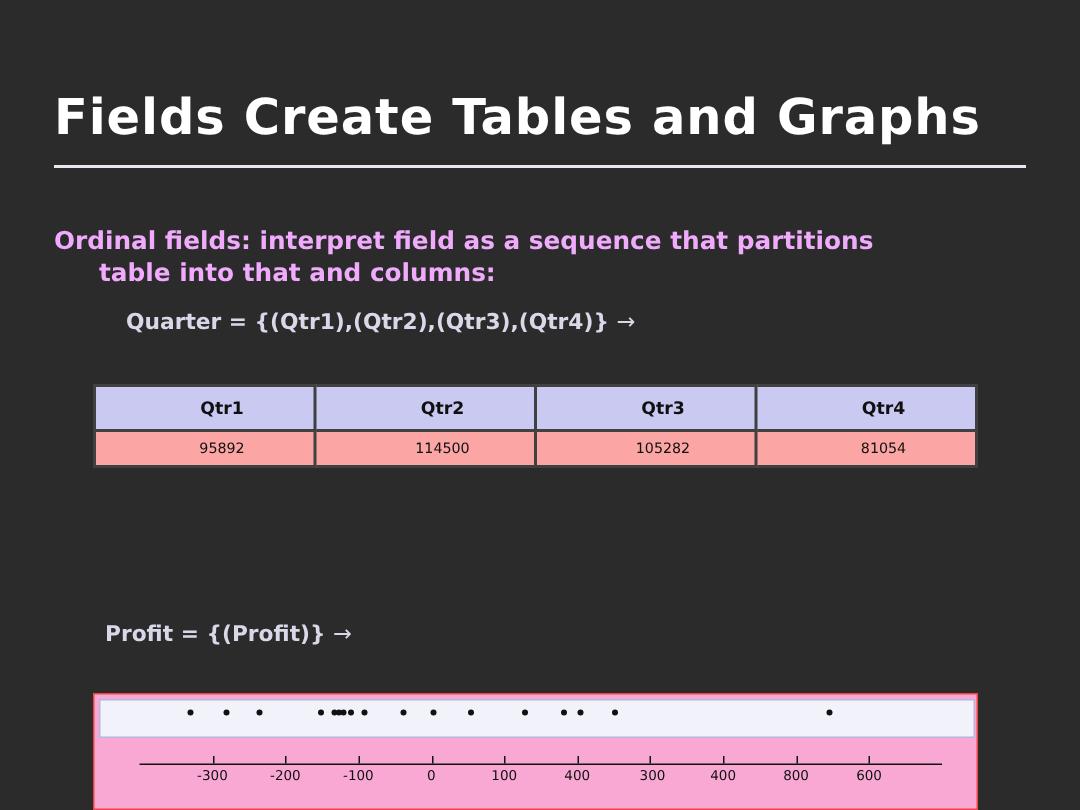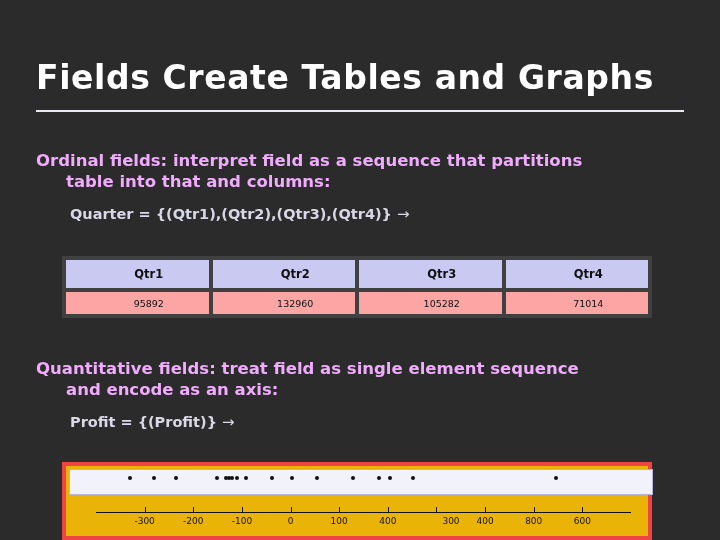--- a/index.html
+++ b/index.html
@@ -67,21 +67,21 @@
   .qtable {
     position: absolute;
     left: 62px;
     top: 216px;
     width: 590px;
     border-collapse: collapse;
     background: #c9c9f2;
     font-family: "DejaVu Sans", sans-serif;
   }
   .qtable th, .qtable td {
-    border: 4px solid #404040;
+    border: 2px solid #404040;
     text-align: center;
     color: #101010;
     padding-left: 24px;
   }
   .qtable th {
     background: #c9c9f2;
     font-size: 11.5px;
     font-weight: bold;
     height: 26px;
   }
@@ -92,22 +92,22 @@
     height: 20px;
   }
 
   
   .plot {
     position: absolute;
     left: 62px;
     top: 422px;
     width: 590px;
     height: 78px;
-    background: #eab308;
-    border: 4px solid #ef4444;
+    background: #f9a8d4;
+    border: 1px solid #ef4444;
     box-sizing: border-box;
   }
   .plot-band {
     position: absolute;
     left: 3px;
     top: 3px;
     width: 584px;
     height: 26px;
     background: #f2f2fb;
     border: 1px solid #b5b5dd;
@@ -161,48 +161,44 @@
 
 <div class="slide">
 
   <div class="title">Fields Create Tables and Graphs</div>
   <div class="title-rule"></div>
 
   <div class="bullet" style="left:36px; top:110px; width:640px;">
     <span>Ordinal fields: interpret field as a sequence that partitions</span>
     <span class="indent">table into that and columns:</span>
   </div>
-  <div class="subline" style="left:70px; top:165px;">
+  <div class="subline" style="left:84px; top:165px;">
     <span>Quarter = {(Qtr1),(Qtr2),(Qtr3),(Qtr4)}</span>
     <span class="arrow">→</span>
   </div>
 
   <table class="qtable">
     <thead>
       <tr>
         <th style="width:25%">Qtr1</th>
         <th style="width:25%">Qtr2</th>
         <th style="width:25%">Qtr3</th>
         <th style="width:25%">Qtr4</th>
       </tr>
     </thead>
     <tbody>
       <tr>
         <td>95892</td>
-        <td>132960</td>
+        <td>114500</td>
         <td>105282</td>
-        <td>71014</td>
+        <td>81054</td>
       </tr>
     </tbody>
   </table>
 
-  <div class="bullet" style="left:36px; top:318px; width:640px;">
-    <span>Quantitative fields: treat field as single element sequence</span>
-    <span class="indent">and encode as an axis:</span>
-  </div>
   <div class="subline" style="left:70px; top:373px;">
     <span>Profit = {(Profit)}</span>
     <span class="arrow">→</span>
   </div>
 
   <div class="plot">
     <div class="plot-band"></div>
     <div id="dots">
         <div class="dot" style="left: 62.0455px;"></div>
         <div class="dot" style="left: 86.3636px;"></div>
@@ -230,21 +226,21 @@
         <div class="tick-label" style="left: 127.273px;">-200</div>
         <div class="tick" style="left: 175.909px;"></div>
         <div class="tick-label" style="left: 175.909px;">-100</div>
         <div class="tick" style="left: 224.545px;"></div>
         <div class="tick-label" style="left: 224.545px;">0</div>
         <div class="tick" style="left: 273.182px;"></div>
         <div class="tick-label" style="left: 273.182px;">100</div>
         <div class="tick" style="left: 321.818px;"></div>
         <div class="tick-label" style="left: 321.818px;">400</div>
         <div class="tick" style="left: 370.455px;"></div>
-        <div class="tick-label" style="left: 385px;">300</div>
+        <div class="tick-label" style="left: 372px;">300</div>
         <div class="tick" style="left: 419.091px;"></div>
         <div class="tick-label" style="left: 419.091px;">400</div>
         <div class="tick" style="left: 467.727px;"></div>
         <div class="tick-label" style="left: 467.727px;">800</div>
         <div class="tick" style="left: 516.364px;"></div>
         <div class="tick-label" style="left: 516.364px;">600</div>
       </div>
   </div>
 
 </div>

